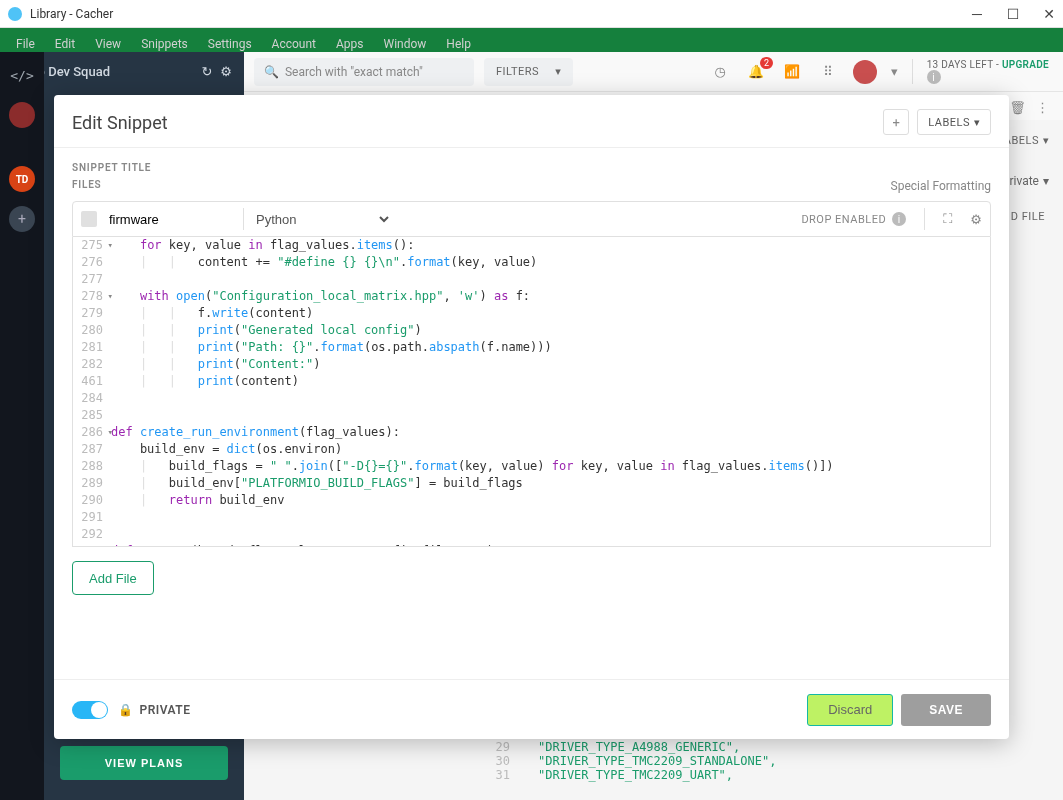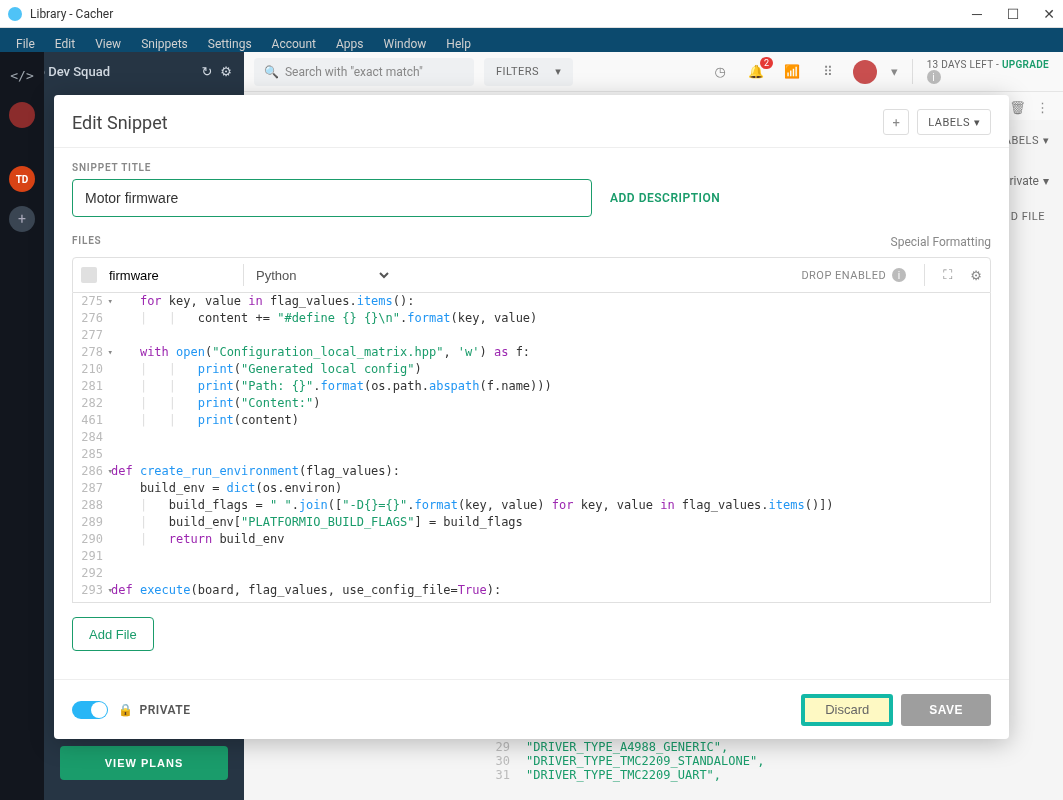--- a/index.html
+++ b/index.html
@@ -6,21 +6,21 @@
 body { font-family: -apple-system, "Segoe UI", Roboto, sans-serif; font-size: 13px; color: #333; background: #f5f5f5; width: 1063px; height: 800px; overflow: hidden; position: relative; }
 
 
 .titlebar { height: 28px; background: #fff; display: flex; align-items: center; padding: 0 8px; border-bottom: 1px solid #e0e0e0; }
 .titlebar-icon { width: 14px; height: 14px; border-radius: 50%; background: #4fc3f7; margin-right: 8px; }
 .titlebar-text { font-size: 12px; color: #333; flex: 1; }
 .titlebar-controls { display: flex; gap: 24px; }
 .titlebar-btn { width: 12px; height: 12px; cursor: pointer; display: flex; align-items: center; justify-content: center; font-size: 14px; color: #444; }
 
 
-.menubar { height: 32px; background: #0c4a6e; display: flex; align-items: center; padding: 0 6px; }
+.menubar { height: 32px; background: #15803d; display: flex; align-items: center; padding: 0 6px; }
 .menu-item { color: #d0d0d0; font-size: 12px; padding: 0 10px; cursor: pointer; }
 
 
 .top-area { position: absolute; top: 52px; left: 0; right: 0; height: 40px; background: #f9f9f9; border-bottom: 1px solid #e5e5e5; display: flex; align-items: center; }
 .workspace-hdr { width: 244px; height: 40px; background: #263544; display: flex; align-items: center; padding: 0 12px; color: #d0d8e0; font-size: 13px; font-weight: 500; }
 .workspace-hdr .spacer { flex:1; }
 .search-wrap { flex: 1; display: flex; align-items: center; padding: 0 10px; gap: 10px; }
 .search-box { flex: 1; max-width: 220px; height: 28px; background: #eef0f2; border-radius: 4px; display: flex; align-items: center; padding: 0 10px; color: #888; font-size: 12px; }
 .filters-btn { height: 28px; padding: 0 12px; background: #eef0f2; border-radius: 4px; display: flex; align-items: center; color: #666; font-size: 11px; letter-spacing: 0.5px; gap:16px; }
 .top-right { display:flex; align-items:center; gap:14px; padding-right: 14px; }
@@ -42,21 +42,21 @@
 .sidebar { position:absolute; left:44px; top:92px; bottom:0; width:200px; background:#263544; }
 .view-plans { position:absolute; left:60px; bottom:20px; width:168px; height:34px; background:#1a9c6b; color:#fff; border:none; border-radius:4px; font-size:11px; letter-spacing:1px; font-weight:600; }
 
 
 .bg-sort { position:absolute; top:92px; left:244px; right:0; height:28px; background:#f9f9f9; padding:0 14px; display:flex; align-items:center; font-size:12px; color:#666; }
 .bg-right-icons { position:absolute; top:100px; right:14px; display:flex; gap:10px; color:#888; }
 .bg-labels { position:absolute; top:134px; right:14px; font-size:11px; color:#666; letter-spacing:0.5px; display:flex; align-items:center; gap:4px; }
 .bg-private { position:absolute; top:174px; right:14px; font-size:12px; color:#666; display:flex; align-items:center; gap:4px; }
 .bg-addfile { position:absolute; top:210px; right:18px; font-size:11px; color:#666; letter-spacing:0.5px; }
 .bg-code { position:absolute; left:490px; bottom:0; right:0; height:60px; font-family:monospace; font-size:12px; color:#666; }
-.bg-code-row { display:flex; gap:16px; }
+.bg-code-row { display:flex; gap:28px; }
 .bg-code-row .ln { color:#bbb; width:20px; text-align:right; }
 .bg-code-row .str { color:#1a9c6b; }
 
 
 .modal { position:absolute; left:54px; top:95px; width:955px; height:644px; background:#fff; border-radius:4px; box-shadow:0 4px 24px rgba(0,0,0,0.25); display:flex; flex-direction:column; }
 .modal-head { padding:14px 18px 12px; border-bottom:1px solid #eee; display:flex; align-items:center; }
 .modal-title { font-size:18px; color:#444; flex:1; }
 .plus-btn { width:26px; height:26px; border:1px solid #ddd; border-radius:3px; display:flex; align-items:center; justify-content:center; color:#888; margin-right:8px; cursor:pointer; }
 .labels-btn { height:26px; padding:0 10px; border:1px solid #ddd; border-radius:3px; display:flex; align-items:center; font-size:11px; letter-spacing:0.5px; color:#555; gap:4px; cursor:pointer; }
 
@@ -89,21 +89,21 @@
 .fn { color:#2196f3; }
 .guide { color:#ddd; }
 
 .add-file-btn { margin-top:14px; height:34px; padding:0 16px; border:1px solid #1a9c6b; background:#fff; color:#1a9c6b; border-radius:4px; font-size:13px; font-weight:500; cursor:pointer; }
 
 .modal-foot { height:60px; border-top:1px solid #eee; display:flex; align-items:center; padding:0 18px; }
 .toggle { width:36px; height:18px; background:#29b6f6; border-radius:10px; position:relative; cursor:pointer; }
 .toggle-knob { position:absolute; right:1px; top:1px; width:16px; height:16px; background:#fff; border-radius:50%; }
 .private-lbl { margin-left:10px; font-size:12px; font-weight:600; color:#555; letter-spacing:0.5px; display:flex; align-items:center; gap:6px; }
 .foot-spacer { flex:1; }
-.discard-btn { height:32px; padding:0 20px; border:4px solid #14b8a6; background:#fef9c3; color:#666; border-radius:3px; font-size:13px; cursor:pointer; margin-right:8px; }
+.discard-btn { height:32px; padding:0 20px; border:1px solid #14b8a6; background:#bef264; color:#666; border-radius:3px; font-size:13px; cursor:pointer; margin-right:8px; }
 .save-btn { height:32px; padding:0 28px; border:none; background:#9e9e9e; color:#fff; border-radius:3px; font-size:12px; font-weight:600; letter-spacing:0.5px; cursor:pointer; }
 </style>
 </head>
 <body>
 
 <div class="titlebar">
   <div class="titlebar-icon"></div>
   <div class="titlebar-text">Library - Cacher</div>
   <div class="titlebar-controls">
     <div class="titlebar-btn">─</div>
@@ -193,24 +193,20 @@
   <div class="modal-head">
     <div class="modal-title">Edit Snippet</div>
     <div class="plus-btn">+</div>
     <div class="labels-btn">
       <span>LABELS</span>
       <span>▾</span>
     </div>
   </div>
   <div class="modal-body">
     <div class="field-label">SNIPPET TITLE</div>
-    <div class="title-row">
-      <input class="title-input" value="Motor firmware" style="">
-      <span class="add-desc">ADD DESCRIPTION</span>
-    </div>
     <div class="files-head">
       <div class="files-label">FILES</div>
       <div class="special-fmt">Special Formatting</div>
     </div>
     <div class="file-bar">
       <div class="file-icon"></div>
       <input class="file-name" value="firmware" style="">
       <div class="file-divider"></div>
       <select class="file-lang"><option id="lang-opt">Python</option></select>
       <div class="file-bar-spacer"></div>
@@ -233,21 +229,25 @@
         </div>
         <div class="code-line">
           <div class="gutter">277</div>
           <div class="code-txt"></div>
         </div>
         <div class="code-line">
           <div class="gutter">278<span class="fold">▾</span></div>
           <div class="code-txt">    <span class="kw">with</span> <span class="fn">open</span>(<span class="str">"Configuration_local_matrix.hpp"</span>, <span class="str">'w'</span>) <span class="kw">as</span> f:</div>
         </div>
         <div class="code-line">
-          <div class="gutter">210</div>
+          <div class="gutter">279</div>
+          <div class="code-txt">    <span class="guide">|   |   </span>f.<span class="fn">write</span>(content)</div>
+        </div>
+        <div class="code-line">
+          <div class="gutter">280</div>
           <div class="code-txt">    <span class="guide">|   |   </span><span class="fn">print</span>(<span class="str">"Generated local config"</span>)</div>
         </div>
         <div class="code-line">
           <div class="gutter">281</div>
           <div class="code-txt">    <span class="guide">|   |   </span><span class="fn">print</span>(<span class="str">"Path: {}"</span>.<span class="fn">format</span>(os.path.<span class="fn">abspath</span>(f.name)))</div>
         </div>
         <div class="code-line">
           <div class="gutter">282</div>
           <div class="code-txt">    <span class="guide">|   |   </span><span class="fn">print</span>(<span class="str">"Content:"</span>)</div>
         </div>

